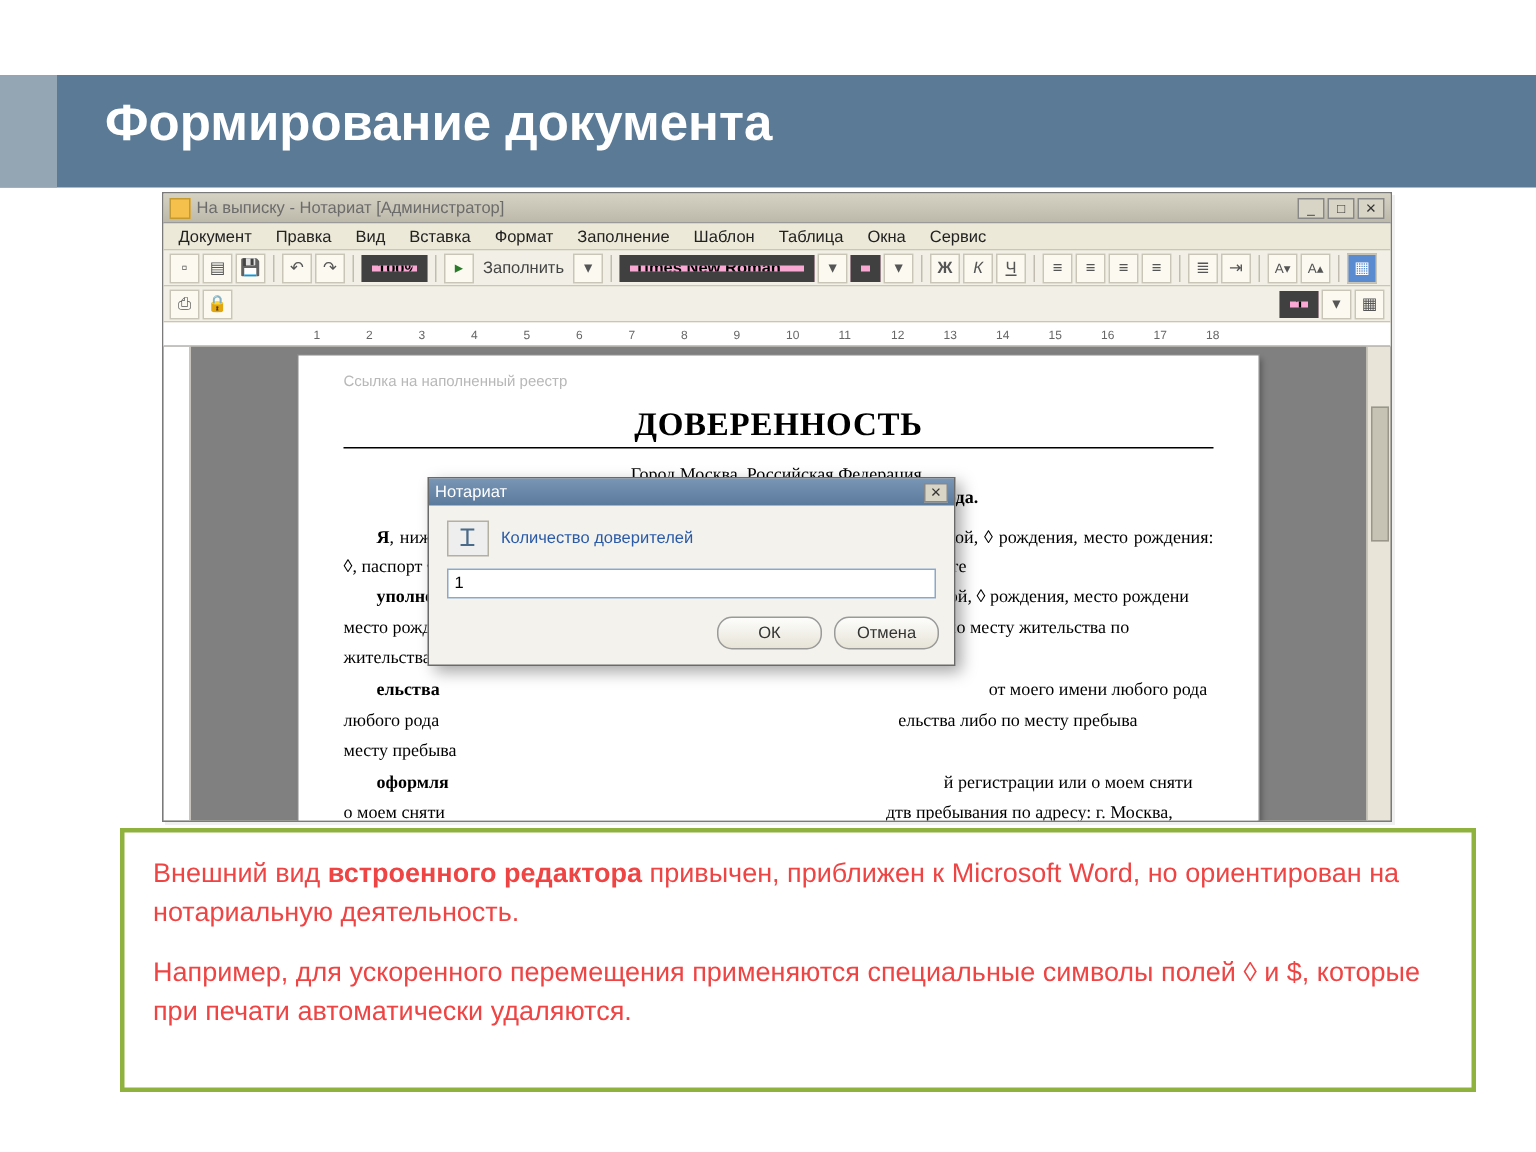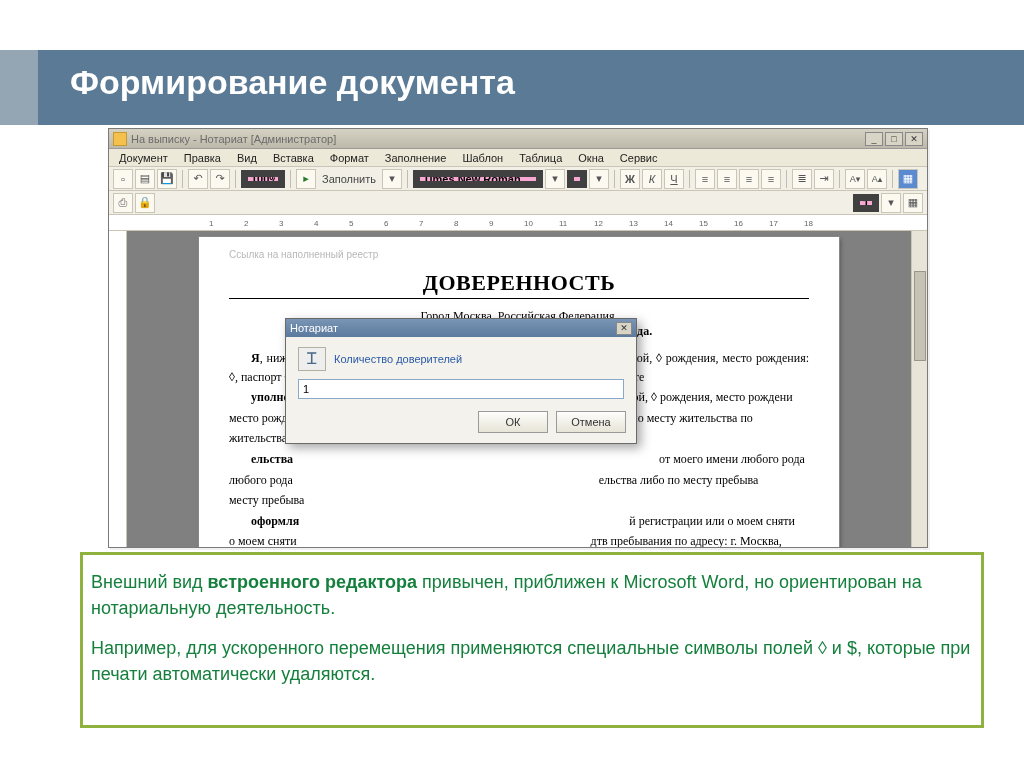--- a/index.html
+++ b/index.html
@@ -134,30 +134,30 @@
   .dlg-row { display: flex; align-items: center; gap: 8px; margin-bottom: 8px; }
   .dlg-icon { width: 28px; height: 24px; border: 1px solid #b3b0a2; background: #eee;
     display: inline-flex; align-items: center; justify-content: center; color: #4a6a8a; font-size: 16px; }
   .dlg-label { color: #2a5aa8; }
   .dlg-input {
     width: 100%; height: 20px; border: 1px solid #8aa8c8; background: #fff;
     padding: 0 4px; font-size: 11px;
   }
   .dlg-footer { display: flex; justify-content: flex-end; gap: 8px; padding: 6px 10px 10px; }
   .dlg-btn {
-    min-width: 70px; height: 22px; border: 1px solid #9a9a9a; border-radius: 0;
+    min-width: 70px; height: 22px; border: 1px solid #9a9a9a; border-radius: 10px;
     background: linear-gradient(#fdfdfb,#e7e4d7); font-size: 11px; color: #333;
     display: inline-flex; align-items: center; justify-content: center;
   }
 
   
   .caption-box {
     position: absolute; left: 80px; right: 40px; top: 552px; bottom: 40px;
     border: 3px solid #8fb23f; background: #fff;
-    padding: 14px 8px; font-size: 18px; color: #15803d; line-height: 1.45;
+    padding: 14px 19px; font-size: 18px; color: #ef4444; line-height: 1.45;
     font-family: "Segoe UI", Arial, sans-serif;
   }
   .caption-box p { margin: 0 0 14px 0; }
   .caption-box b { font-weight: 600; }
 </style>
 </head>
 <body>
 
 <div class="slide">
 

